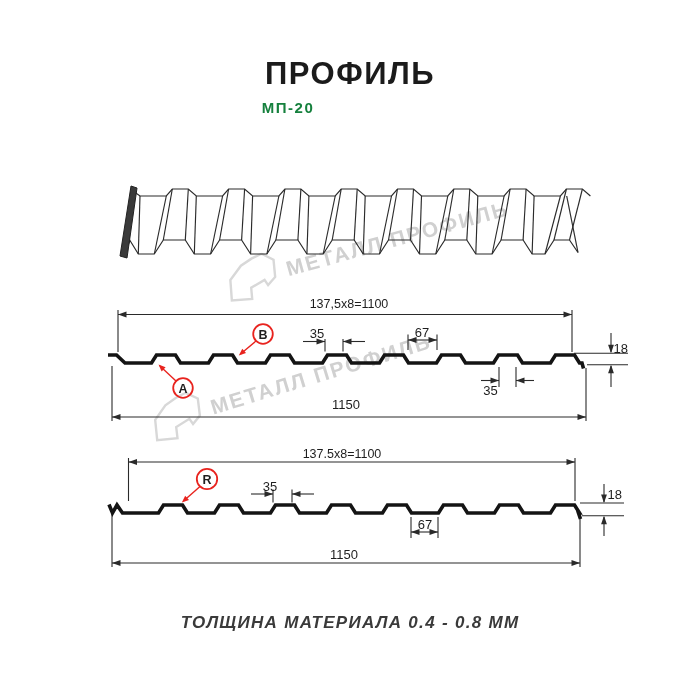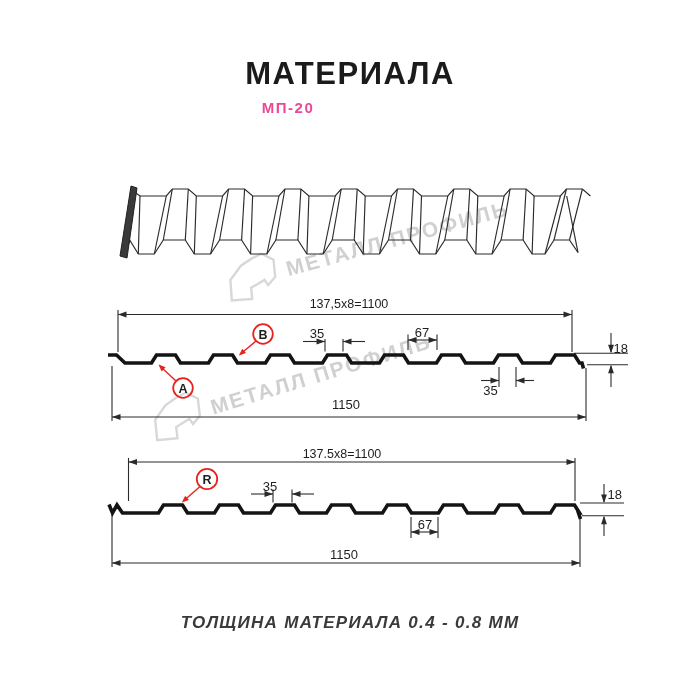--- a/index.html
+++ b/index.html
@@ -2,39 +2,39 @@
 <html><head>
 <meta charset="utf-8">
 <style>
   html,body{margin:0;padding:0;}
   body{width:700px;height:700px;background:#ffffff;position:relative;overflow:hidden;
        font-family:"Liberation Sans",sans-serif;}
   .canvas{position:absolute;inset:0;width:700px;height:700px;background:#fff;}
   .title{position:absolute;top:56px;left:0;width:700px;text-align:center;
          font-size:31px;font-weight:bold;letter-spacing:1.5px;color:#1b1b1b;}
   .subtitle{position:absolute;top:99px;left:0;width:576px;text-align:center;
-         font-size:15px;font-weight:600;letter-spacing:1.5px;color:#ec4899;}
+         font-size:15px;font-weight:600;letter-spacing:1.5px;color:#15803d;}
   .footer{position:absolute;top:613px;left:0;width:700px;text-align:center;
          font-size:17px;font-weight:bold;letter-spacing:1.3px;color:#3a3a3a;font-style:italic;}
   .wm{position:absolute;display:flex;align-items:center;gap:7px;pointer-events:none;}
   .wm1{left:224px;top:264px;transform:rotate(-15.5deg);transform-origin:0 50%;}
   .wm2{left:149px;top:404px;transform:rotate(-17deg);transform-origin:0 50%;}
   .wm-text{font-size:21px;font-weight:bold;letter-spacing:2px;color:#d0d0d0;white-space:nowrap;}
   svg.overlay{position:absolute;left:0;top:0;width:700px;height:700px;}
   svg text{font-family:"Liberation Sans",sans-serif;fill:#1e1e1e;}
   .dim{font-size:13px;}
   .dimf{font-size:12.5px;}
   .lbl{font-size:12.5px;font-weight:bold;}
 </style>
 </head>
 <body>
 
 <div class="canvas">
 
-  <div class="title">МАТЕРИАЛА</div>
+  <div class="title">ПРОФИЛЬ</div>
   <div class="subtitle">МП-20</div>
 
   <div class="wm wm1">
     <svg width="58" height="46" viewBox="0 0 58 46">
       <polygon points="8,18 22,7 34,3 45,1 55,10 52,27 43,33 41,27 26,31 24,42 4,38" fill="none" stroke="#d8d8d8" stroke-width="2.4"></polygon>
     </svg>
     <span class="wm-text">МЕТАЛЛ ПРОФИЛЬ</span>
   </div>
 
   <div class="wm wm2">

